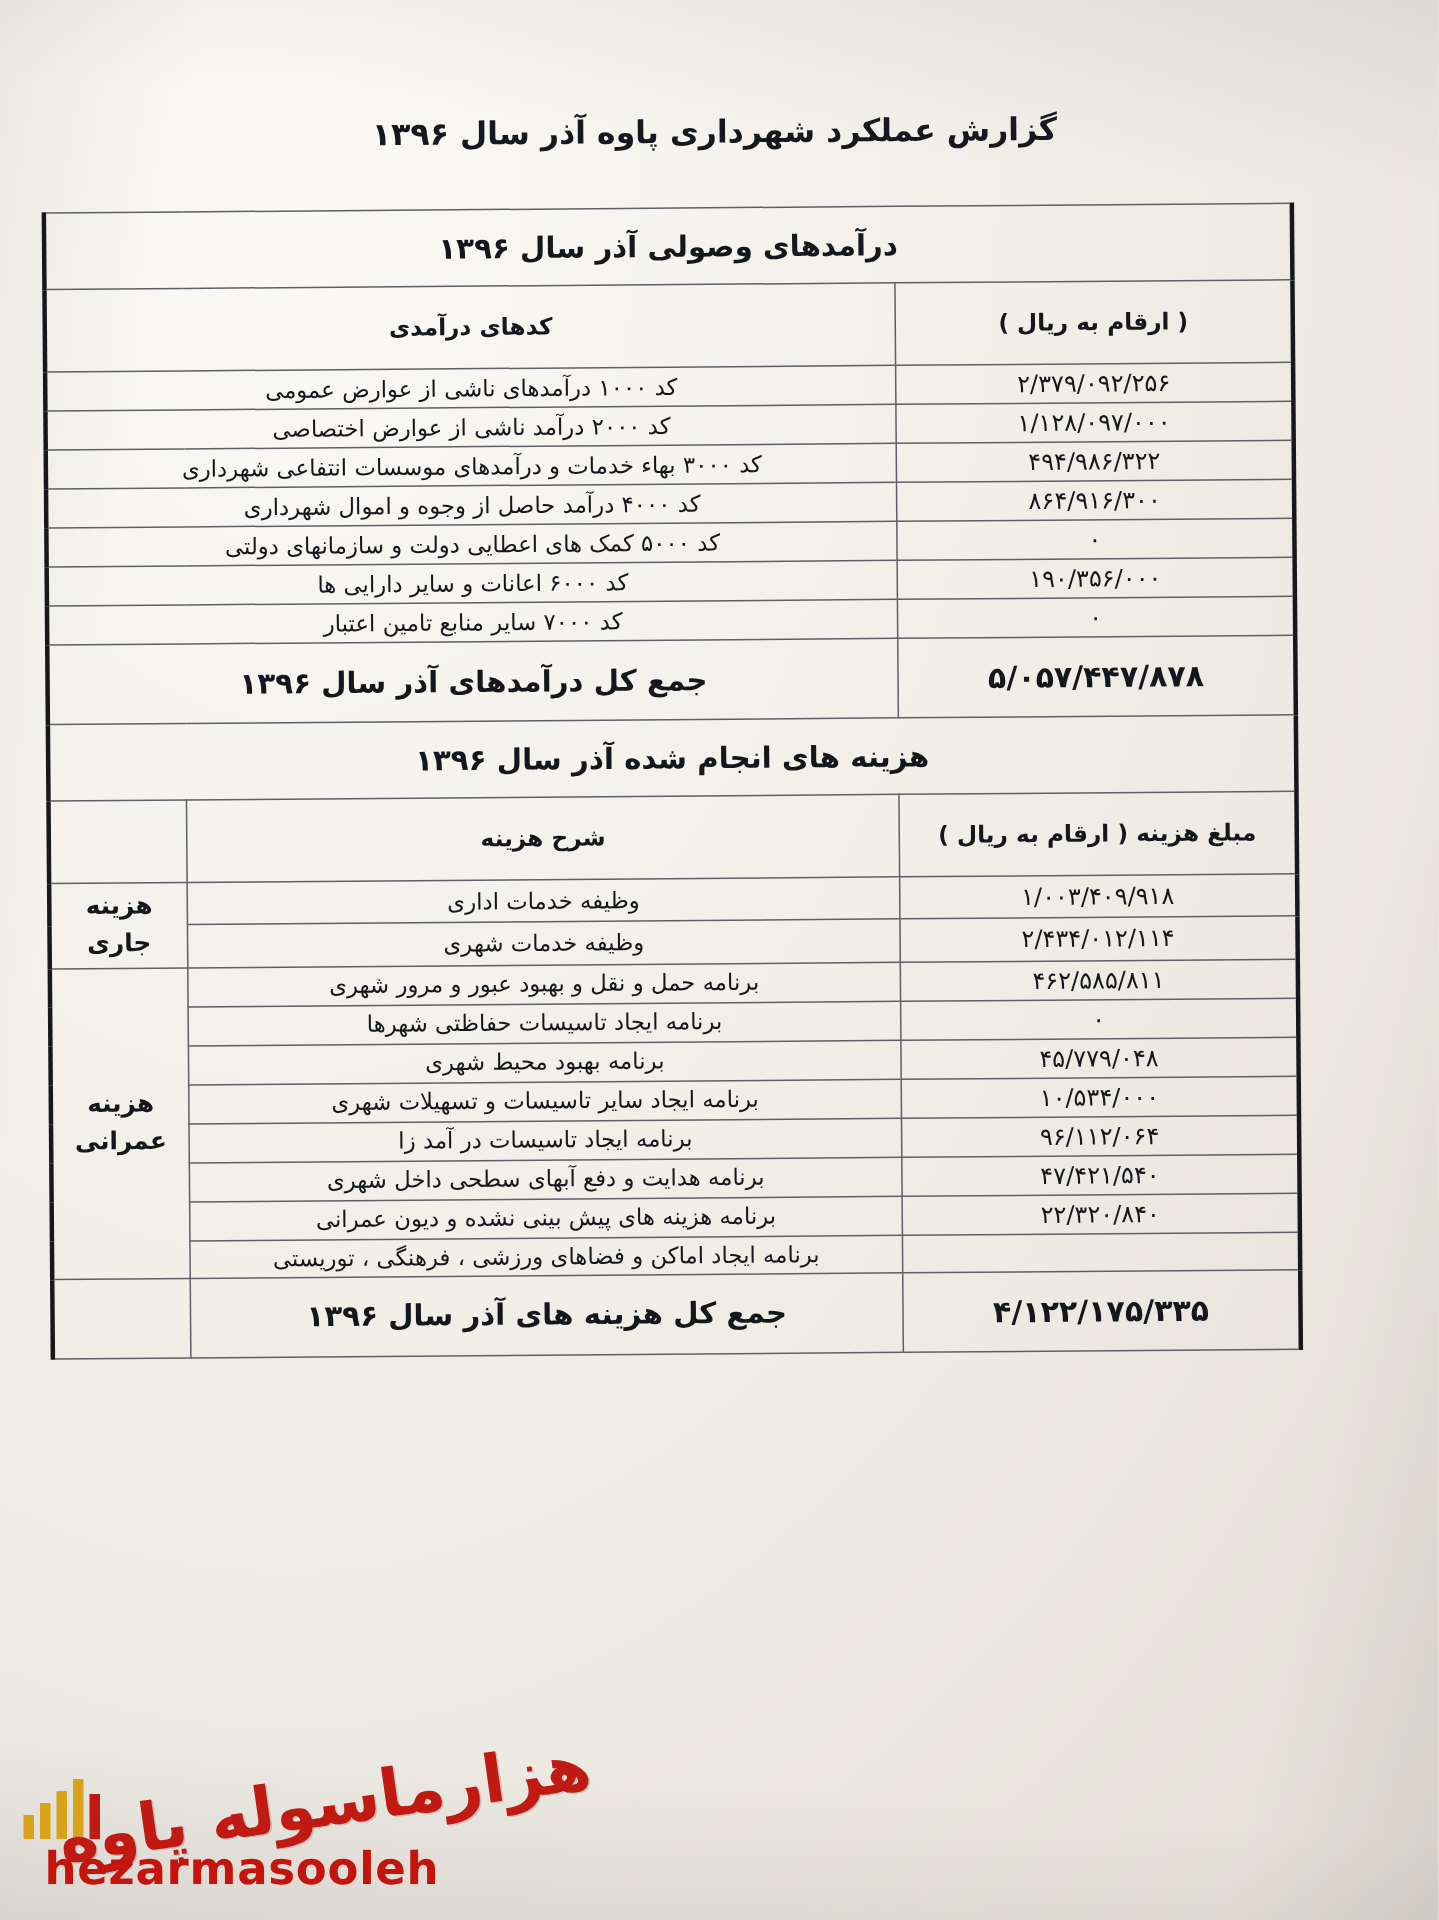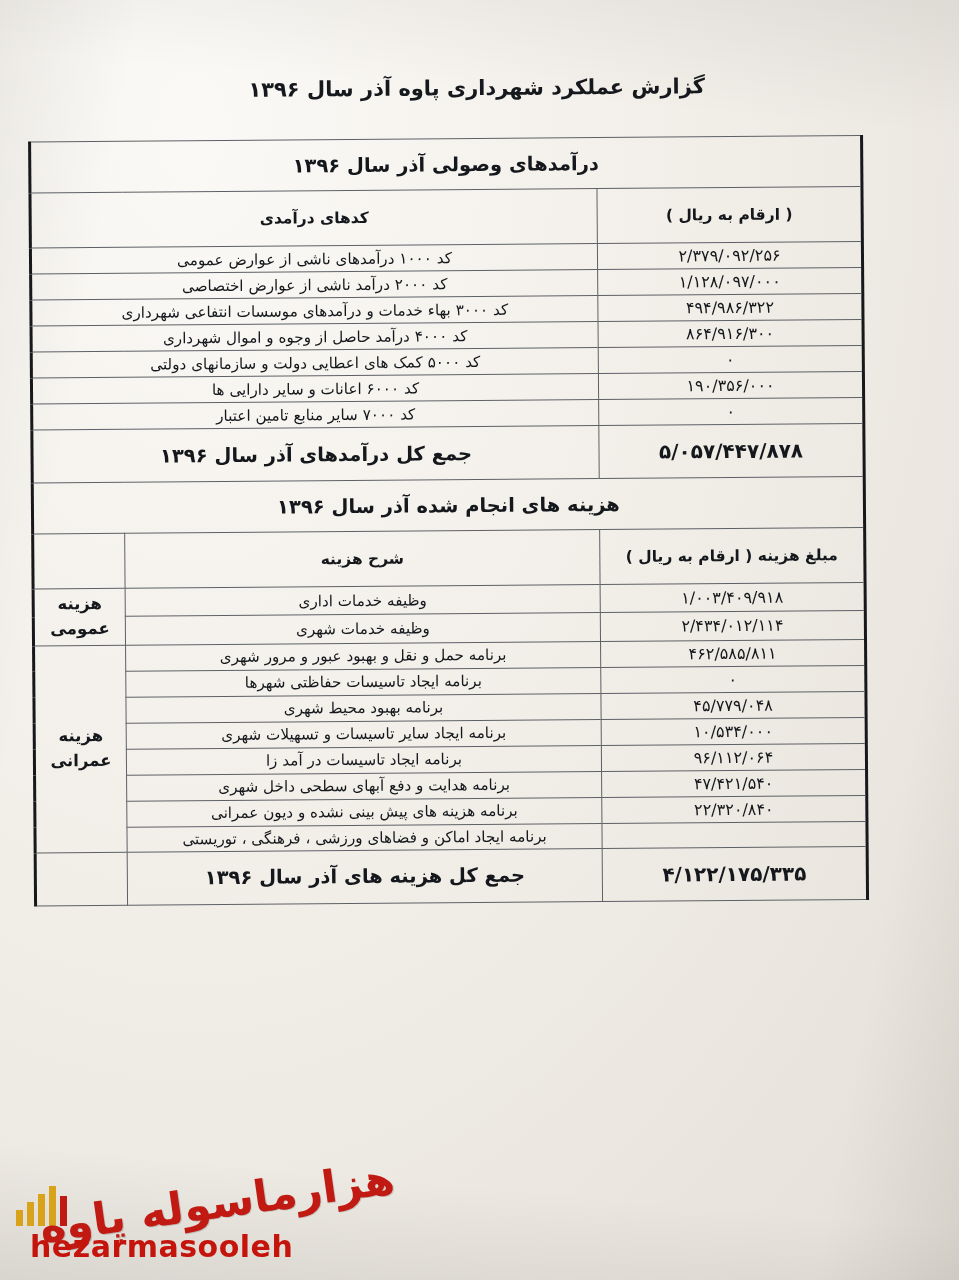--- a/index.html
+++ b/index.html
@@ -239,21 +239,21 @@
 
         <tr>
           <td class="colhead thick-r">مبلغ هزینه ( ارقام به ریال )</td>
           <td class="colhead">شرح هزینه</td>
           <td class="colhead thick-l blankcell"></td>
         </tr>
 
         <tr>
           <td class="amount thick-r">۱/۰۰۳/۴۰۹/۹۱۸</td>
           <td class="desc">وظیفه خدمات اداری</td>
-          <td class="sidecat thick-l" rowspan="2">هزینه عمومی</td>
+          <td class="sidecat thick-l" rowspan="2">هزینه جاری</td>
         </tr>
         <tr>
           <td class="amount thick-r">۲/۴۳۴/۰۱۲/۱۱۴</td>
           <td class="desc">وظیفه خدمات شهری</td>
         </tr>
 
         <tr>
           <td class="amount thick-r">۴۶۲/۵۸۵/۸۱۱</td>
           <td class="desc">برنامه حمل و نقل و بهبود عبور و مرور شهری</td>
           <td class="sidecat thick-l" rowspan="8">هزینه عمرانی</td>

